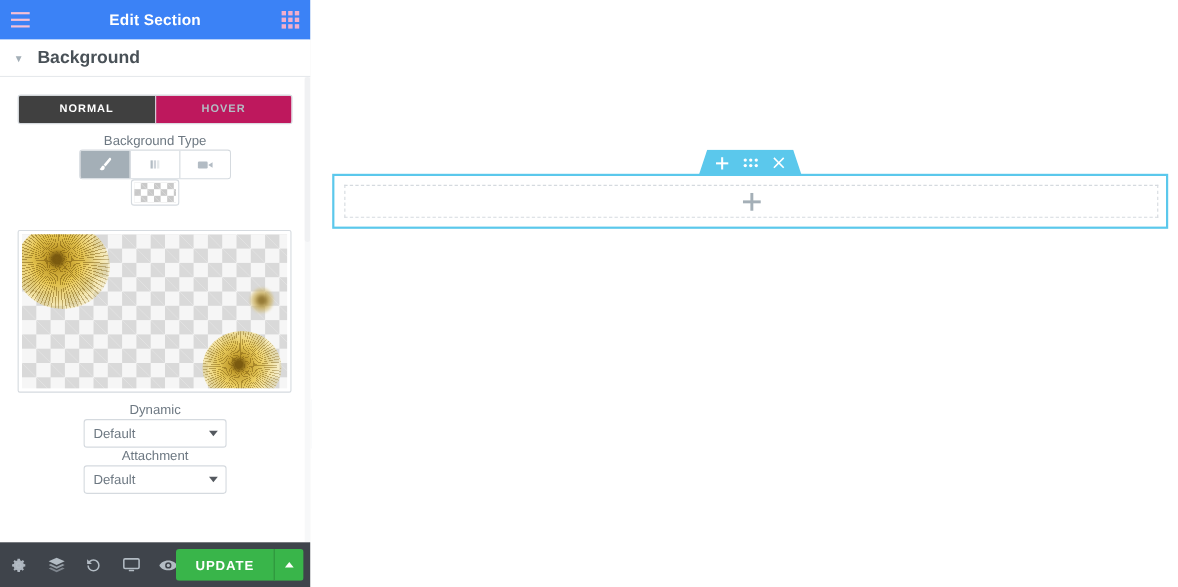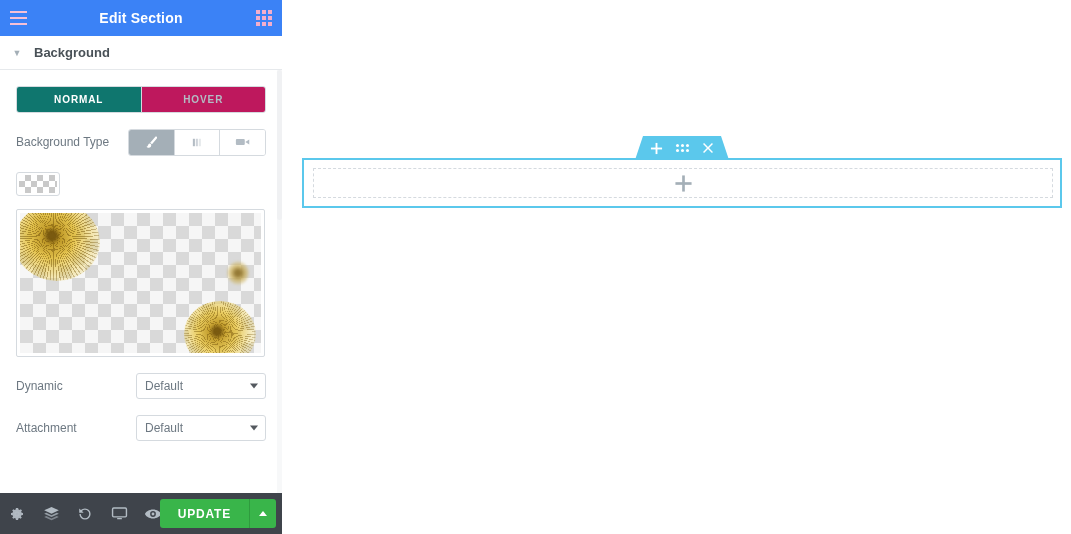--- a/index.html
+++ b/index.html
@@ -56,59 +56,59 @@
     position: absolute; left: 0; top: 36px;
     width: 282px; height: 34px;
     display: flex; align-items: center;
     border-bottom: 1px solid #e6e9ec;
     background: #fff; cursor: pointer;
   }
   #section-title .caret {
     width: 34px; text-align: center; color: #a4afb7; font-size: 9px;
   }
   #section-title .st-label {
-    font-size: 13px; font-weight: bold; color: #495157;
+    font-size: 16px; font-weight: bold; color: #495157;
   }
 
   
   #controls {
     position: absolute; left: 0; top: 70px;
     width: 282px; height: 423px;
     background: #fff;
     overflow: hidden;
   }
   .scroll-track {
     position: absolute; right: 0; top: 0;
     width: 5px; height: 423px; background: #f7f8f9;
   }
   .scroll-thumb {
     position: absolute; right: 0; top: 0;
     width: 5px; height: 150px; background: #f0f1f3; border-radius: 3px;
   }
 
   .row {
     display: flex; align-items: center;
-    padding: 0 16px; height: 42px;
+    padding: 0 16px; height: 42px; flex-direction: column;
   }
   .row .label {
     font-size: 12px; color: #6d7882; flex: 1;
   }
 
   
   #tabs-wrap { padding: 16px 16px 8px 16px; }
   #tabs {
     display: flex; width: 100%; height: 27px;
     border: 1px solid #d5dadf; border-radius: 3px; overflow: hidden;
   }
   #tabs .tab {
     flex: 1; display: flex; align-items: center; justify-content: center;
     font-size: 10px; font-weight: bold; letter-spacing: 0.9px;
     color: #b3bcc4; background: #be185d; cursor: pointer;
   }
-  #tabs .tab.active { background: #0f766e; color: #ffffff; }
+  #tabs .tab.active { background: #404040; color: #ffffff; }
   #tabs .tab + .tab { border-left: 1px solid #d5dadf; }
 
   
   .choices {
     display: flex; height: 27px;
     border: 1px solid #d5dadf; border-radius: 3px; overflow: hidden;
     width: 138px;
   }
   .choices .ch {
     flex: 1; display: flex; align-items: center; justify-content: center;

